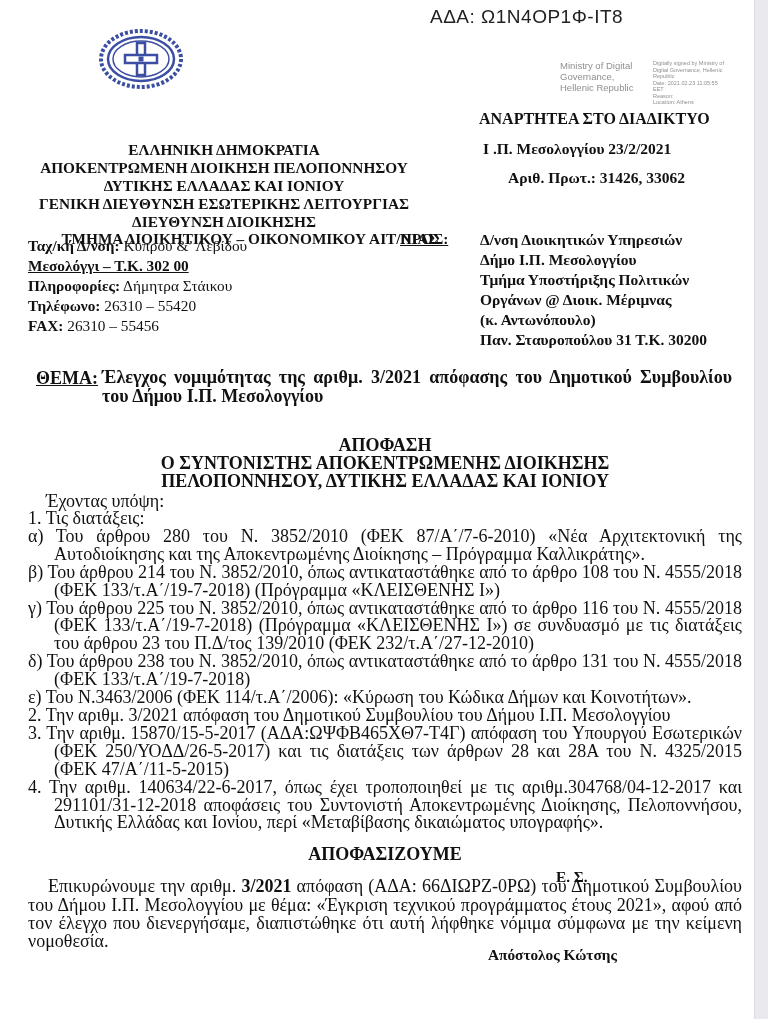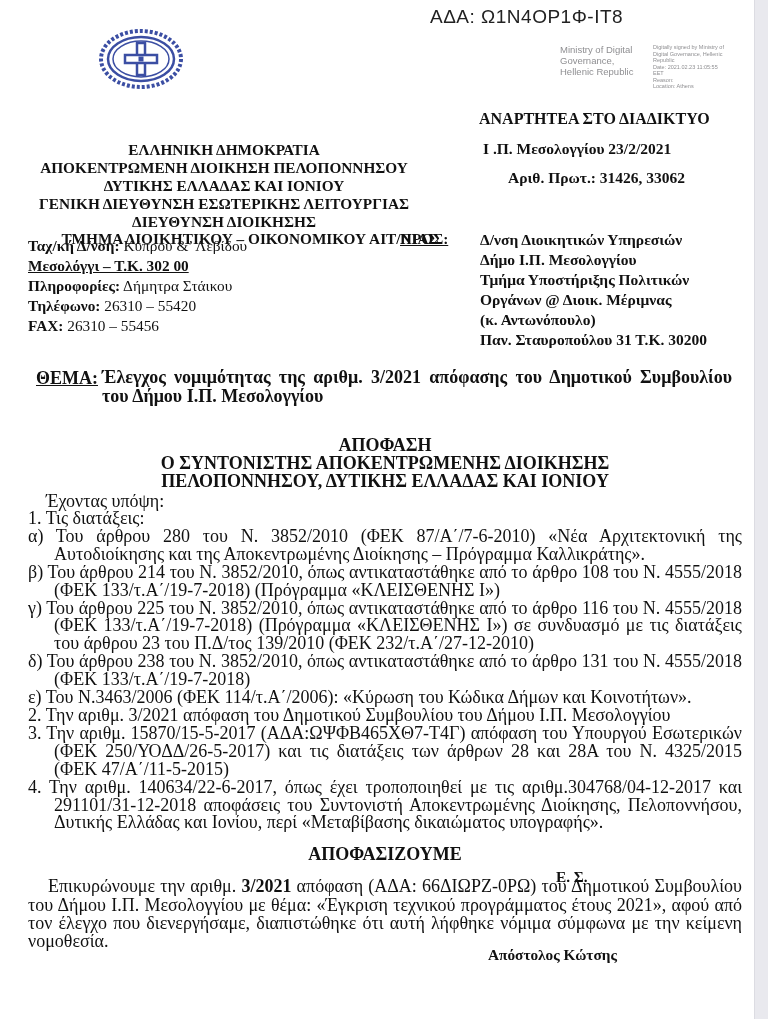--- a/index.html
+++ b/index.html
@@ -18,21 +18,21 @@
   }
   
   .ada {
     position:absolute; left:430px; top:6px;
     font-family:"Liberation Sans", sans-serif;
     font-size:19px; letter-spacing:0.5px; color:#222;
     white-space:nowrap;
   }
   .emblem { position:absolute; left:98px; top:28px; width:86px; height:62px; }
   .stamp {
-    position:absolute; left:560px; top:44px; width:196px;
+    position:absolute; left:560px; top:60px; width:196px;
     display:flex; gap:5px;
     font-family:"Liberation Sans", sans-serif; color:#8f8f92;
   }
   .stamp-signer { font-size:9.5px; line-height:11px; width:88px; }
   .stamp-details { font-size:5.5px; line-height:6.5px; width:100px; }
   
   .anartitea { position:absolute; left:479px; top:110px; font-weight:bold; font-size:16px; }
   .place-date { position:absolute; left:483px; top:140px; font-weight:bold; font-size:15.5px; }
   .protocol  { position:absolute; left:487px; top:169px; font-weight:bold; font-size:15.5px;margin-left:21px; }
 

